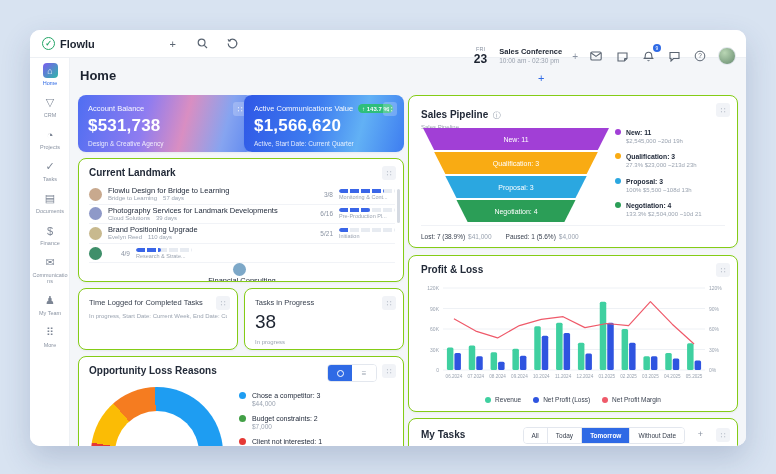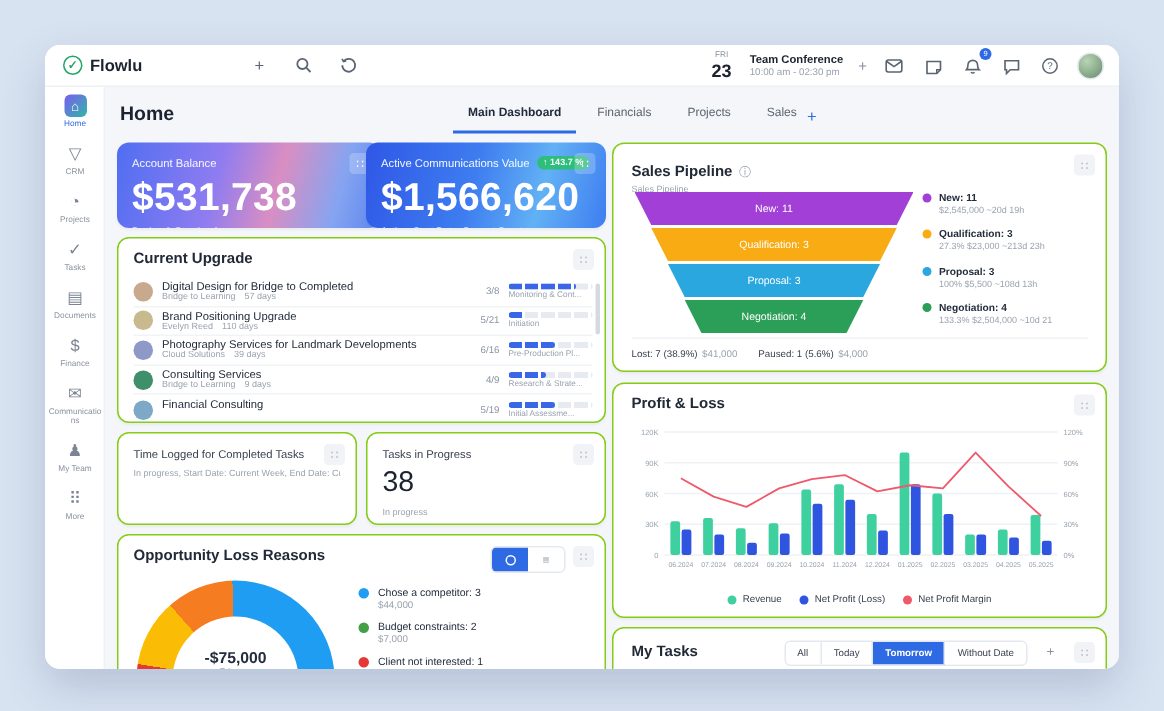--- a/index.html
+++ b/index.html
@@ -8,21 +8,21 @@
   .window { position:absolute; left:30px; top:30px; width:716px; height:416px; background:#fff;
             border-radius:10px; box-shadow:0 12px 30px rgba(40,60,110,.20); overflow:hidden; }
   
   .topbar { position:absolute; left:0; top:0; width:716px; height:28px; background:#fff;
             border-bottom:1px solid #edf0f4; display:flex; align-items:center; z-index:5; }
   .logo { display:flex; align-items:center; gap:5px; margin-left:12px; font-size:11px; font-weight:bold; color:#1c2330; }
   .logo-badge { width:13px; height:13px; border-radius:50%; border:1.5px solid #23a566; color:#23a566;
                 font-size:8px; display:flex; align-items:center; justify-content:center; font-weight:bold; }
   .tb-ico { color:#5b6572; font-size:11px; width:16px; height:16px; display:flex; align-items:center; justify-content:center; cursor:pointer; }
   .tb-left { display:flex; gap:14px; margin-left:70px; }
-  .tb-right { position:absolute; right:10px; top:0; height:28px; display:flex; align-items:center; gap:10px; }
+  .tb-right { position:absolute; right:10px; top:12px; height:28px; display:flex; align-items:center; gap:10px; }
   .datebox { text-align:center; line-height:1; margin-right:2px; }
   .datebox .dow { font-size:5.5px; color:#8a93a2; text-transform:uppercase; }
   .datebox .dom { font-size:12px; font-weight:bold; color:#1c2330; }
   .eventbox { line-height:1.25; }
   .eventbox .ev-t { font-size:7.5px; font-weight:bold; color:#1c2330; }
   .eventbox .ev-s { font-size:6.5px; color:#99a1ae; }
   .ev-plus { font-size:10px; color:#8a93a2; cursor:pointer; }
   .bell-wrap { position:relative; }
   .badge { position:absolute; top:-4px; right:-5px; background:#2f6ae5; color:#fff; font-size:5px;
            min-width:8px; height:8px; border-radius:5px; display:flex; align-items:center; justify-content:center; padding:0 1px; }
@@ -48,28 +48,28 @@
   
   .card { position:absolute; background:#fff; border-radius:8px; border:1px solid #84cc16; box-shadow:0 1px 2px rgba(20,30,60,.05); overflow:hidden; }
   .card-title { font-size:10px; font-weight:bold; color:#222a38; }
   .handle { position:absolute; top:7px; right:7px; width:14px; height:14px; border-radius:3px; background:#f1f3f7;
             color:#a7aebb; font-size:8px; display:flex; align-items:center; justify-content:center; cursor:grab; }
   
   .kpi { color:#fff; padding:9px 10px; border:none; }
   .kpi-1 { background:linear-gradient(105deg,#4f6ef2 0%,#8f7cf0 38%,#d98ec2 60%,#86a4f0 82%,#5b86f0 100%); }
   .kpi-2 { background:linear-gradient(105deg,#2f57e6 0%,#3e7df0 45%,#62b1f5 72%,#3e7df0 100%); }
   .kpi-label { font-size:7.5px; opacity:.95; display:flex; align-items:center; gap:5px; }
-  .kpi-value { font-size:26px; font-weight:bold; margin-top:3px; letter-spacing:.2px; }
+  .kpi-value { font-size:17px; font-weight:bold; margin-top:3px; letter-spacing:.2px; }
   .kpi-sub { font-size:6.5px; opacity:.85; margin-top:4px; }
   .kpi-badge { background:#2cc075; color:#fff; font-size:6px; font-weight:bold; padding:1.5px 4px; border-radius:6px; }
   .kpi .handle { background:rgba(255,255,255,.22); color:#fff; }
   
   .proj-rows { position:absolute; left:10px; right:8px; top:26px; }
   .proj-row { display:flex; align-items:center; height:19.6px; border-bottom:1px solid #f1f3f7; cursor:pointer; }
-  .proj-row:last-child { border-bottom:none; }
+  .proj-row:last-child { border-bottom:none;flex-direction:column; }
   .pr-avatar { width:13px; height:13px; border-radius:50%; flex:0 0 13px; margin-right:6px; }
   .pr-main { flex:1; min-width:0; line-height:1.2; }
   .pr-title { font-size:7.5px; color:#232c3c; white-space:nowrap; overflow:hidden; text-overflow:ellipsis; }
   .pr-sub { font-size:6px; color:#9aa3b0; white-space:nowrap; overflow:hidden; }
   .pr-sub .days { margin-left:6px; }
   .pr-ratio { font-size:6.5px; color:#8a93a2; width:22px; text-align:right; margin-right:6px; }
   .pr-right { width:56px; }
   .pr-track { height:4px; border-radius:2px; background:repeating-linear-gradient(90deg,#e7ebf1 0 9px,#ffffff 9px 11px); overflow:hidden; }
   .pr-fill { height:4px; border-radius:2px; background:repeating-linear-gradient(90deg,#3a66e8 0 9px,#ffffff 9px 11px); }
   .pr-stage { font-size:5.5px; color:#9aa3b0; margin-top:1px; white-space:nowrap; overflow:hidden; }
@@ -148,21 +148,21 @@
             <path d="M1 1.2 L2 3 L3.8 2.6" fill="none" stroke="#5b6572" stroke-width="1.1"></path>
           </svg>
       </span>
     </div>
     <div class="tb-right">
       <div class="datebox">
         <div class="dow">Fri</div>
         <div class="dom">23</div>
       </div>
       <div class="eventbox">
-        <div class="ev-t">Team Conference</div>
+        <div class="ev-t">Sales Conference</div>
         <div class="ev-s">10:00 am - 02:30 pm</div>
       </div>
       <span class="ev-plus">+</span>
       <span class="tb-ico">
         <svg class="lineico" width="12" height="10" viewBox="0 0 12 10">
             <rect x="0.8" y="1" width="10.4" height="8" rx="1.3" fill="none" stroke="#5b6572" stroke-width="1.1"></rect>
             <path d="M1.2 2 L6 5.4 L10.8 2" fill="none" stroke="#5b6572" stroke-width="1.1"></path>
           </svg>
       </span>
       <span class="tb-ico">
@@ -243,38 +243,20 @@
   <div class="side-bottom" style="position:absolute;left:0;">
     <svg class="lineico" width="10" height="12" viewBox="0 0 10 12">
         <circle cx="5" cy="4.5" r="3.4" fill="none" stroke="#9aa3b0" stroke-width="1"></circle>
         <path d="M3.6 8.8 h2.8 M4 10.4 h2" stroke="#9aa3b0" stroke-width="1"></path>
       </svg>
   </div>
 
   <div class="content">
     <div class="page-title">Home</div>
 
-    <div class="tabs">
-
-        <div class="tab active">
-          <span>Main Dashboard</span>
-        </div>
-
-        <div class="tab">
-          <span>Financials</span>
-        </div>
-
-        <div class="tab">
-          <span>Projects</span>
-        </div>
-
-        <div class="tab">
-          <span>Sales</span>
-        </div>
-      </div>
     <span class="tab-add" style="position:absolute;left:460px;top:10px;">+</span>
 
 
     <div class="card kpi kpi-1" style="left:8px; top:37px; width:176px; height:57px;">
       <div class="kpi-label">
           <span>Account Balance</span>
         </div>
       <div class="kpi-value">$531,738</div>
       <div class="kpi-sub">Design &amp; Creative Agency</div>
       <span class="handle">∷</span>
@@ -284,38 +266,55 @@
       <div class="kpi-label">
         <span>Active Communications Value</span>
         <span class="kpi-badge">↑ 143.7 %</span>
       </div>
       <div class="kpi-value">$1,566,620</div>
       <div class="kpi-sub">Active, Start Date: Current Quarter</div>
       <span class="handle">∷</span>
     </div>
 
     <div class="card" style="left:8px; top:100px; width:326px; height:124px;">
-      <div class="card-title" style="position:absolute;left:10px;top:8px;">Current Upgrade</div>
+      <div class="card-title" style="position:absolute;left:10px;top:8px;">Current Landmark</div>
       <span class="handle">∷</span>
       <div class="proj-rows">
 
           <div class="proj-row">
             <span class="pr-avatar" style="background: rgb(200, 169, 142);"></span>
             <div class="pr-main">
-              <div class="pr-title">Digital Design for Bridge to Completed</div>
+              <div class="pr-title">Flowlu Design for Bridge to Learning</div>
               <div class="pr-sub">
                 <span>Bridge to Learning</span><span class="days">57 days</span>
               </div>
             </div>
             <span class="pr-ratio">3/8</span>
             <div class="pr-right">
               <div class="pr-track">
                 <div class="pr-fill" style="width: 80%;"></div>
               </div>
               <div class="pr-stage">Monitoring &amp; Cont...</div>
+            </div>
+          </div>
+
+          <div class="proj-row">
+            <span class="pr-avatar" style="background: rgb(142, 153, 200);"></span>
+            <div class="pr-main">
+              <div class="pr-title">Photography Services for Landmark Developments</div>
+              <div class="pr-sub">
+                <span>Cloud Solutions</span><span class="days">39 days</span>
+              </div>
+            </div>
+            <span class="pr-ratio">6/16</span>
+            <div class="pr-right">
+              <div class="pr-track">
+                <div class="pr-fill" style="width: 55%;"></div>
+              </div>
+              <div class="pr-stage">Pre-Production Pl...</div>
             </div>
           </div>
 
           <div class="proj-row">
             <span class="pr-avatar" style="background: rgb(200, 185, 142);"></span>
             <div class="pr-main">
               <div class="pr-title">Brand Positioning Upgrade</div>
               <div class="pr-sub">
                 <span>Evelyn Reed</span><span class="days">110 days</span>
               </div>
@@ -323,44 +322,21 @@
             <span class="pr-ratio">5/21</span>
             <div class="pr-right">
               <div class="pr-track">
                 <div class="pr-fill" style="width: 20%;"></div>
               </div>
               <div class="pr-stage">Initiation</div>
             </div>
           </div>
 
           <div class="proj-row">
-            <span class="pr-avatar" style="background: rgb(142, 153, 200);"></span>
-            <div class="pr-main">
-              <div class="pr-title">Photography Services for Landmark Developments</div>
-              <div class="pr-sub">
-                <span>Cloud Solutions</span><span class="days">39 days</span>
-              </div>
-            </div>
-            <span class="pr-ratio">6/16</span>
-            <div class="pr-right">
-              <div class="pr-track">
-                <div class="pr-fill" style="width: 55%;"></div>
-              </div>
-              <div class="pr-stage">Pre-Production Pl...</div>
-            </div>
-          </div>
-
-          <div class="proj-row">
             <span class="pr-avatar" style="background: rgb(63, 143, 106);"></span>
-            <div class="pr-main">
-              <div class="pr-title">Consulting Services</div>
-              <div class="pr-sub">
-                <span>Bridge to Learning</span><span class="days">9 days</span>
-              </div>
-            </div>
             <span class="pr-ratio">4/9</span>
             <div class="pr-right">
               <div class="pr-track">
                 <div class="pr-fill" style="width: 45%;"></div>
               </div>
               <div class="pr-stage">Research &amp; Strate...</div>
             </div>
           </div>
 
           <div class="proj-row">
@@ -401,24 +377,20 @@
         <span class="lt-btn active">
             <span class="lt-donut"></span>
           </span>
         <span class="lt-btn">≡</span>
       </div>
       <span class="handle">∷</span>
       <div class="loss-body">
         <div class="gauge-wrap">
           <div class="gauge" style="background: conic-gradient(from -90deg at 50% 100%, rgb(229, 57, 53) 0deg, rgb(229, 57, 53) 9deg, rgb(251, 188, 5) 9deg, rgb(251, 188, 5) 48.6deg, rgb(245, 124, 32) 48.6deg, rgb(245, 124, 32) 88.2deg, rgb(30, 157, 242) 88.2deg, rgb(30, 157, 242) 180deg, transparent 180deg, transparent 360deg);"></div>
           <div class="gauge-hole"></div>
-          <div class="gauge-center">
-            <div class="gc-v">-$75,000</div>
-            <div class="gc-s">7 items</div>
-          </div>
         </div>
         <div class="loss-legend">
 
             <div class="ll-row">
               <span class="ll-dot" style="background: rgb(30, 157, 242);"></span>
               <div>
                 <div class="ll-label">Chose a competitor: 3</div>
                 <div class="ll-amt">$44,000</div>
               </div>
             </div>

